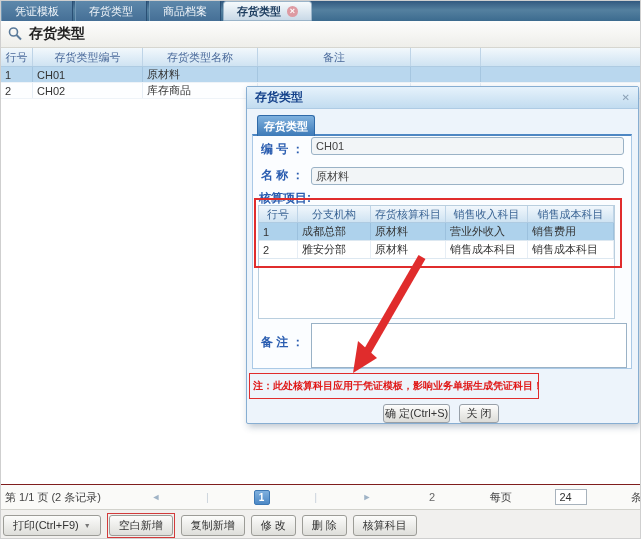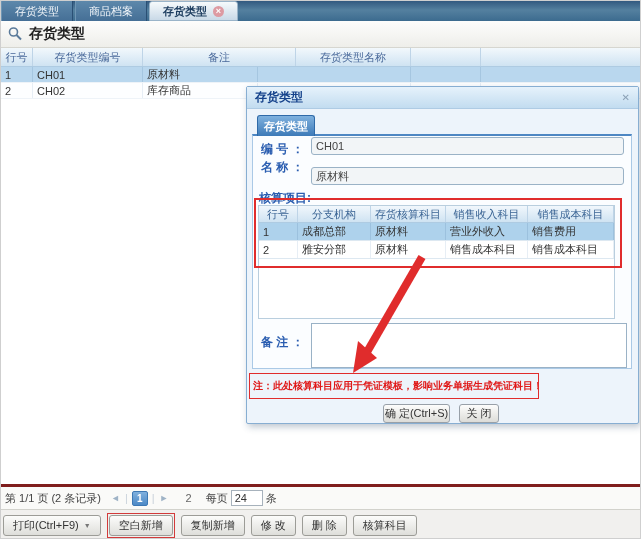--- a/index.html
+++ b/index.html
@@ -39,21 +39,21 @@
   .c0 { width:32px; justify-content:flex-start; }
   .c1 { width:110px; }
   .c2 { width:115px; }
   .c3 { width:153px; }
   .c4 { width:70px; }
   .c5 { flex:1; }
   .mhead .c1,.mhead .c2,.mhead .c3 { justify-content:center; }
 
   
   .pagebar { position:absolute; left:0; top:483px; width:641px; height:25px; background:#fafaf8;
-             border-top:3px solid #7f1d1d; display:flex; align-items:center; color:#444; }
+             border-top:1px solid #7f1d1d; display:flex; align-items:center; color:#444;justify-content:space-between; }
   .pagebar > * { flex-shrink:0; }
   .pg-info { margin-left:4px; }
   .pg-arrow { color:#9fb3c6; margin:0 3px; font-size:9px; cursor:pointer; }
   .pg-sep { color:#c9d2da; margin:0 2px; }
   .pg-current { display:inline-flex; width:16px; height:15px; align-items:center; justify-content:center;
                 background:linear-gradient(180deg,#7fb0de 0%,#4d89c6 100%); border:1px solid #3d78b4;
                 border-radius:2px; color:#fff; font-size:10px; font-weight:bold; margin:0 2px; cursor:pointer; }
   .pg-extra { color:#666; margin-left:14px; cursor:pointer; }
   .pg-perpage-label { margin-left:14px; }
   .pg-input { width:32px; height:16px; margin:8px 3px; border:1px solid #a7b2bc; font-size:11px; padding:0 3px;
@@ -123,20 +123,23 @@
                padding:0 3px; white-space:nowrap; overflow:hidden; }
   .arrow-overlay { position:absolute; left:0; top:0; z-index:30; pointer-events:none; }
 </style>
 </head>
 <body>
 
 <div class="screen">
 
   <div class="tabbar">
     <div class="tab">
+      <span>凭证模板</span>
+    </div>
+    <div class="tab">
       <span>存货类型</span>
     </div>
     <div class="tab">
       <span>商品档案</span>
     </div>
     <div class="tab active">
       <span>存货类型</span>
       <span class="tab-close">×</span>
     </div>
   </div>
@@ -148,22 +151,22 @@
         <line x1="9.5" y1="9" x2="14" y2="13.5" stroke="#5a7a9a" stroke-width="2"></line>
       </svg>
     </span>
     <span class="page-title">存货类型</span>
   </div>
 
   <div class="mtable">
     <div class="mrow mhead">
       <div class="mc c0">行号</div>
       <div class="mc c1">存货类型编号</div>
+      <div class="mc c2">存货类型名称</div>
       <div class="mc c3">备注</div>
-      <div class="mc c2">存货类型名称</div>
       <div class="mc c4"></div>
       <div class="mc c5"></div>
     </div>
     <div class="mrow mbody-row selected">
       <div class="mc c0">1</div>
       <div class="mc c1">CH01</div>
       <div class="mc c2">原材料</div>
       <div class="mc c3"></div>
       <div class="mc c4"></div>
       <div class="mc c5"></div>
@@ -210,21 +213,21 @@
       <span class="dlg-title">存货类型</span>
       <span class="dlg-close">✕</span>
     </div>
 
     <div class="dlg-tab">存货类型</div>
     <div class="dlg-panel"></div>
 
     <span class="dlg-label" style="left:14px; top:54px;">编 号 ：</span>
     <input class="dlg-input" style="left: 64px; top: 50px; width: 313px;" value="CH01">
 
-    <span class="dlg-label" style="left:14px; top:72px;">名 称 ：</span>
+    <span class="dlg-label" style="left:14px; top:80px;">名 称 ：</span>
     <input class="dlg-input" style="left: 64px; top: 80px; width: 313px;" value="原材料">
 
     <span class="dlg-label" style="left:12px; top:103px;">核算项目:</span>
 
     <div class="igrid">
       <div class="irow ihead">
         <div class="ic ic0">行号</div>
         <div class="ic ic1">分支机构</div>
         <div class="ic ic2">存货核算科目</div>
         <div class="ic ic3">销售收入科目</div>

